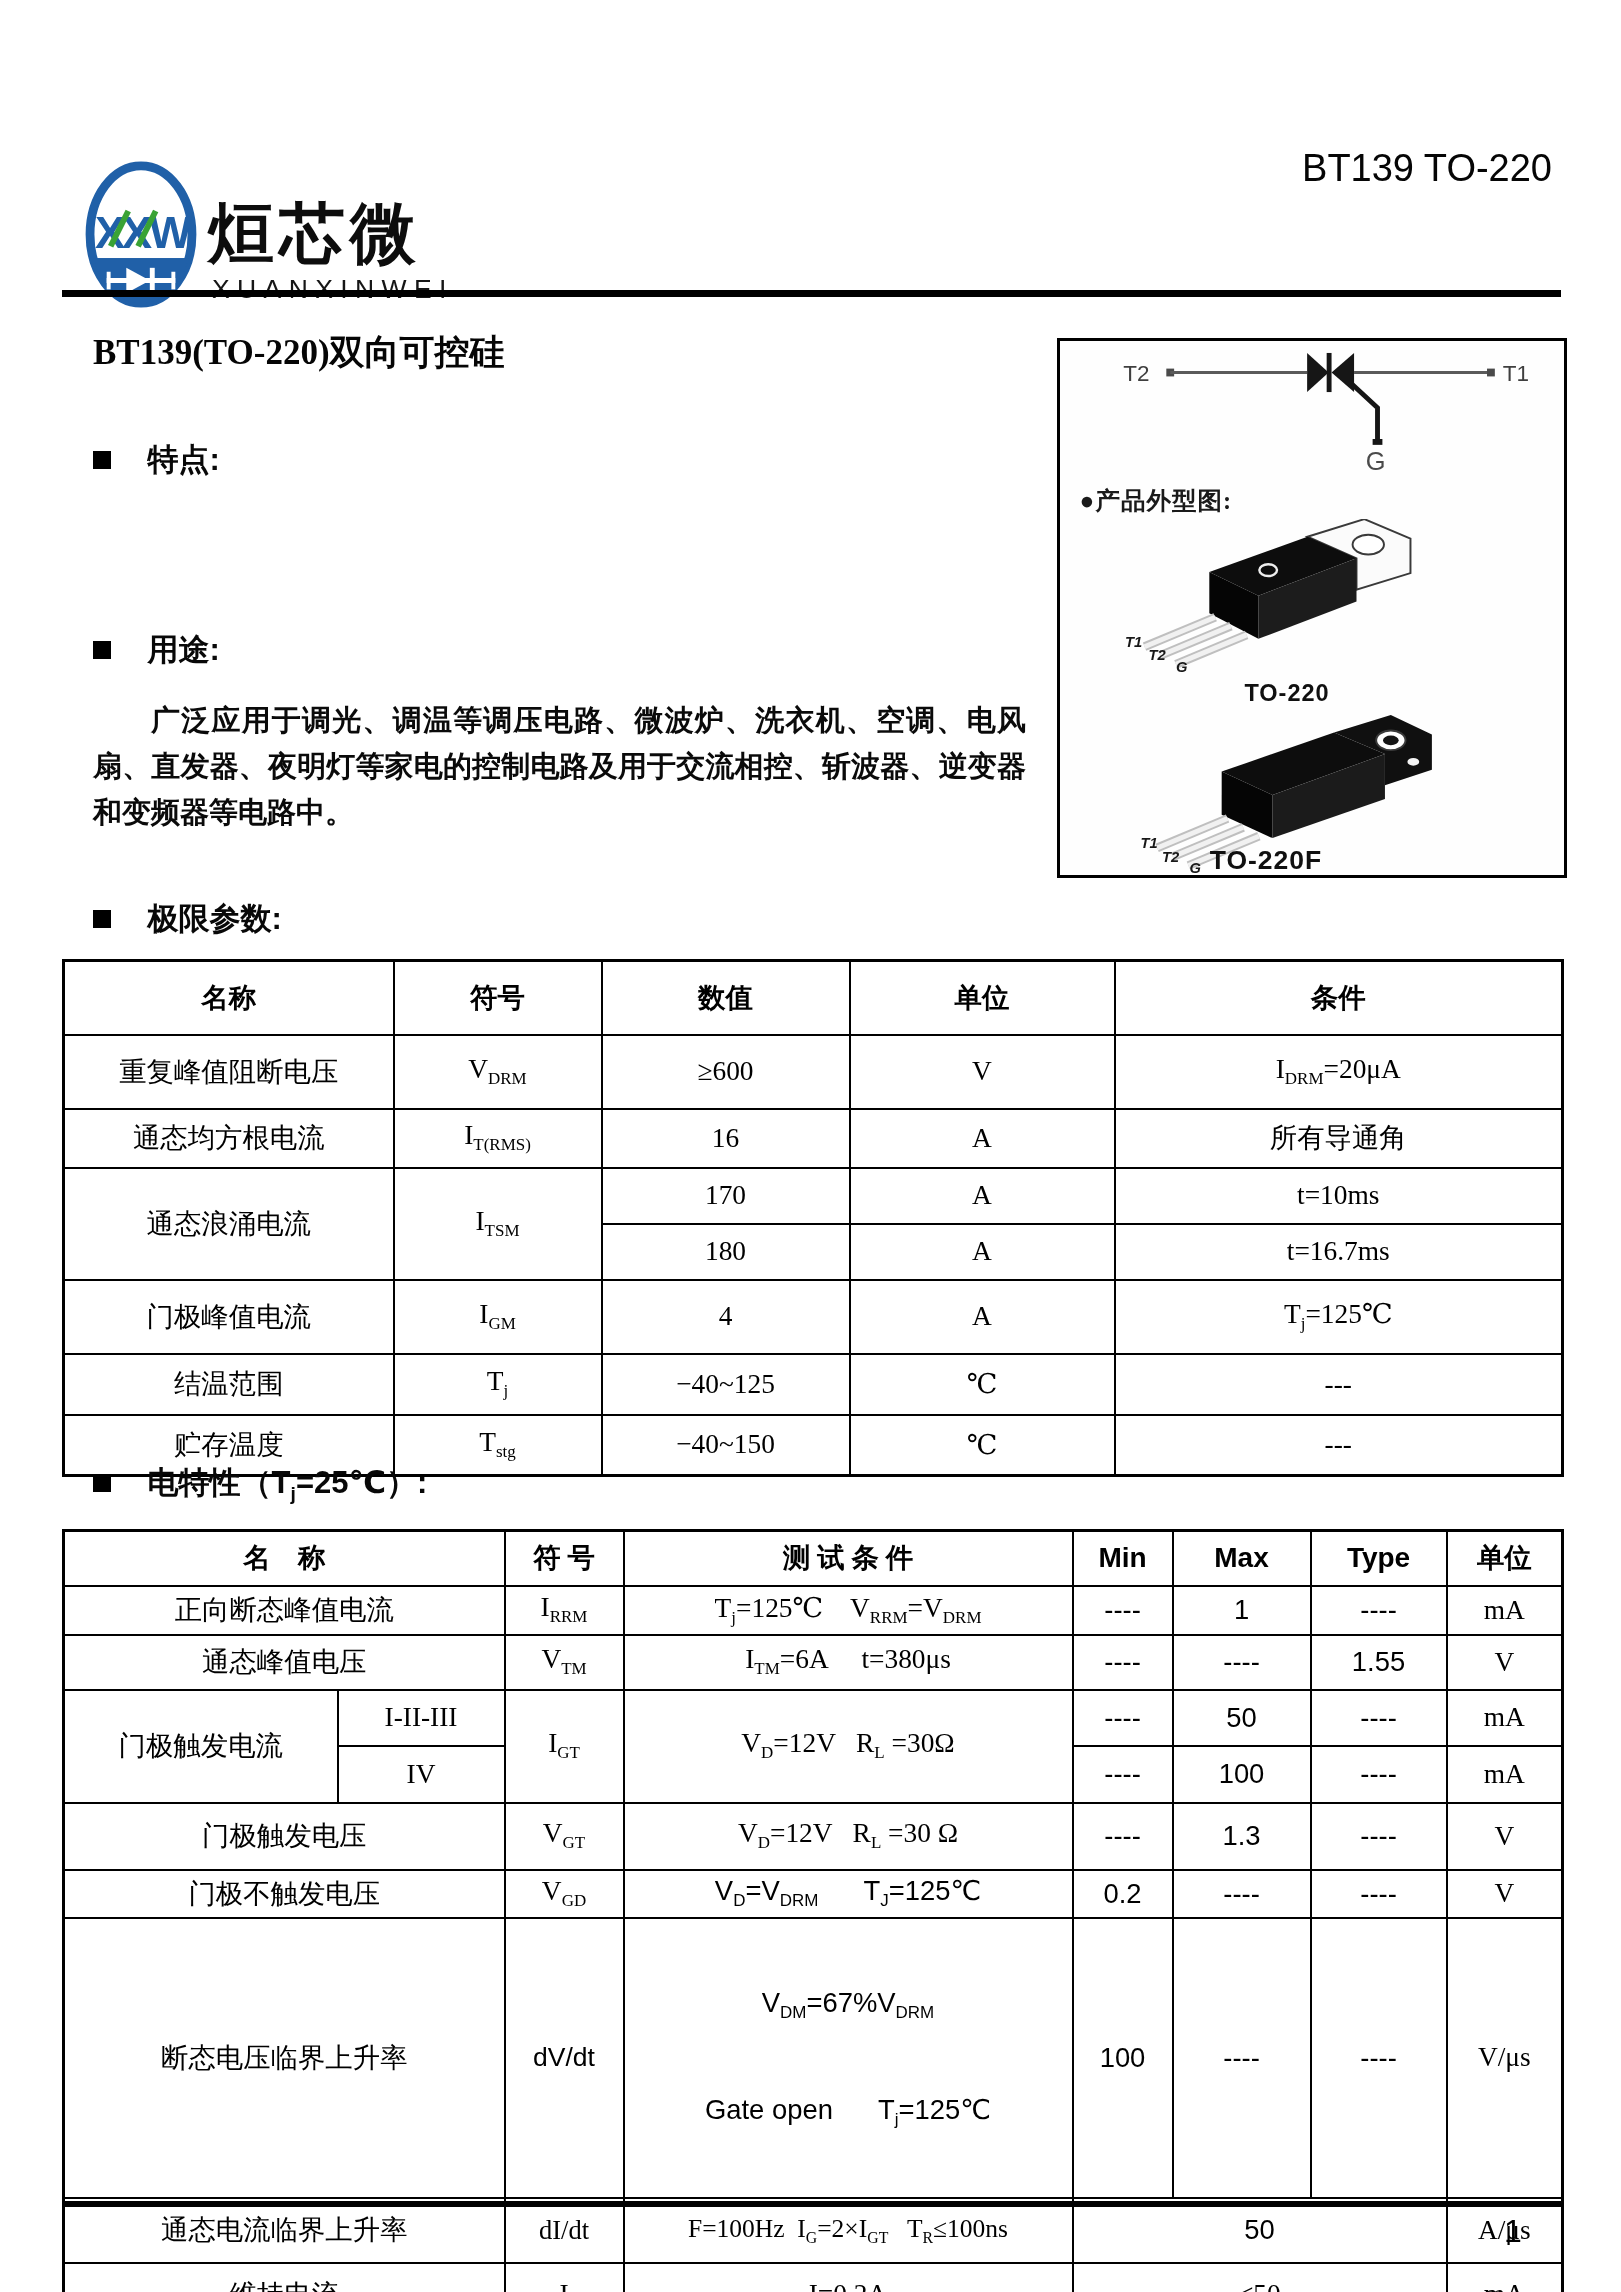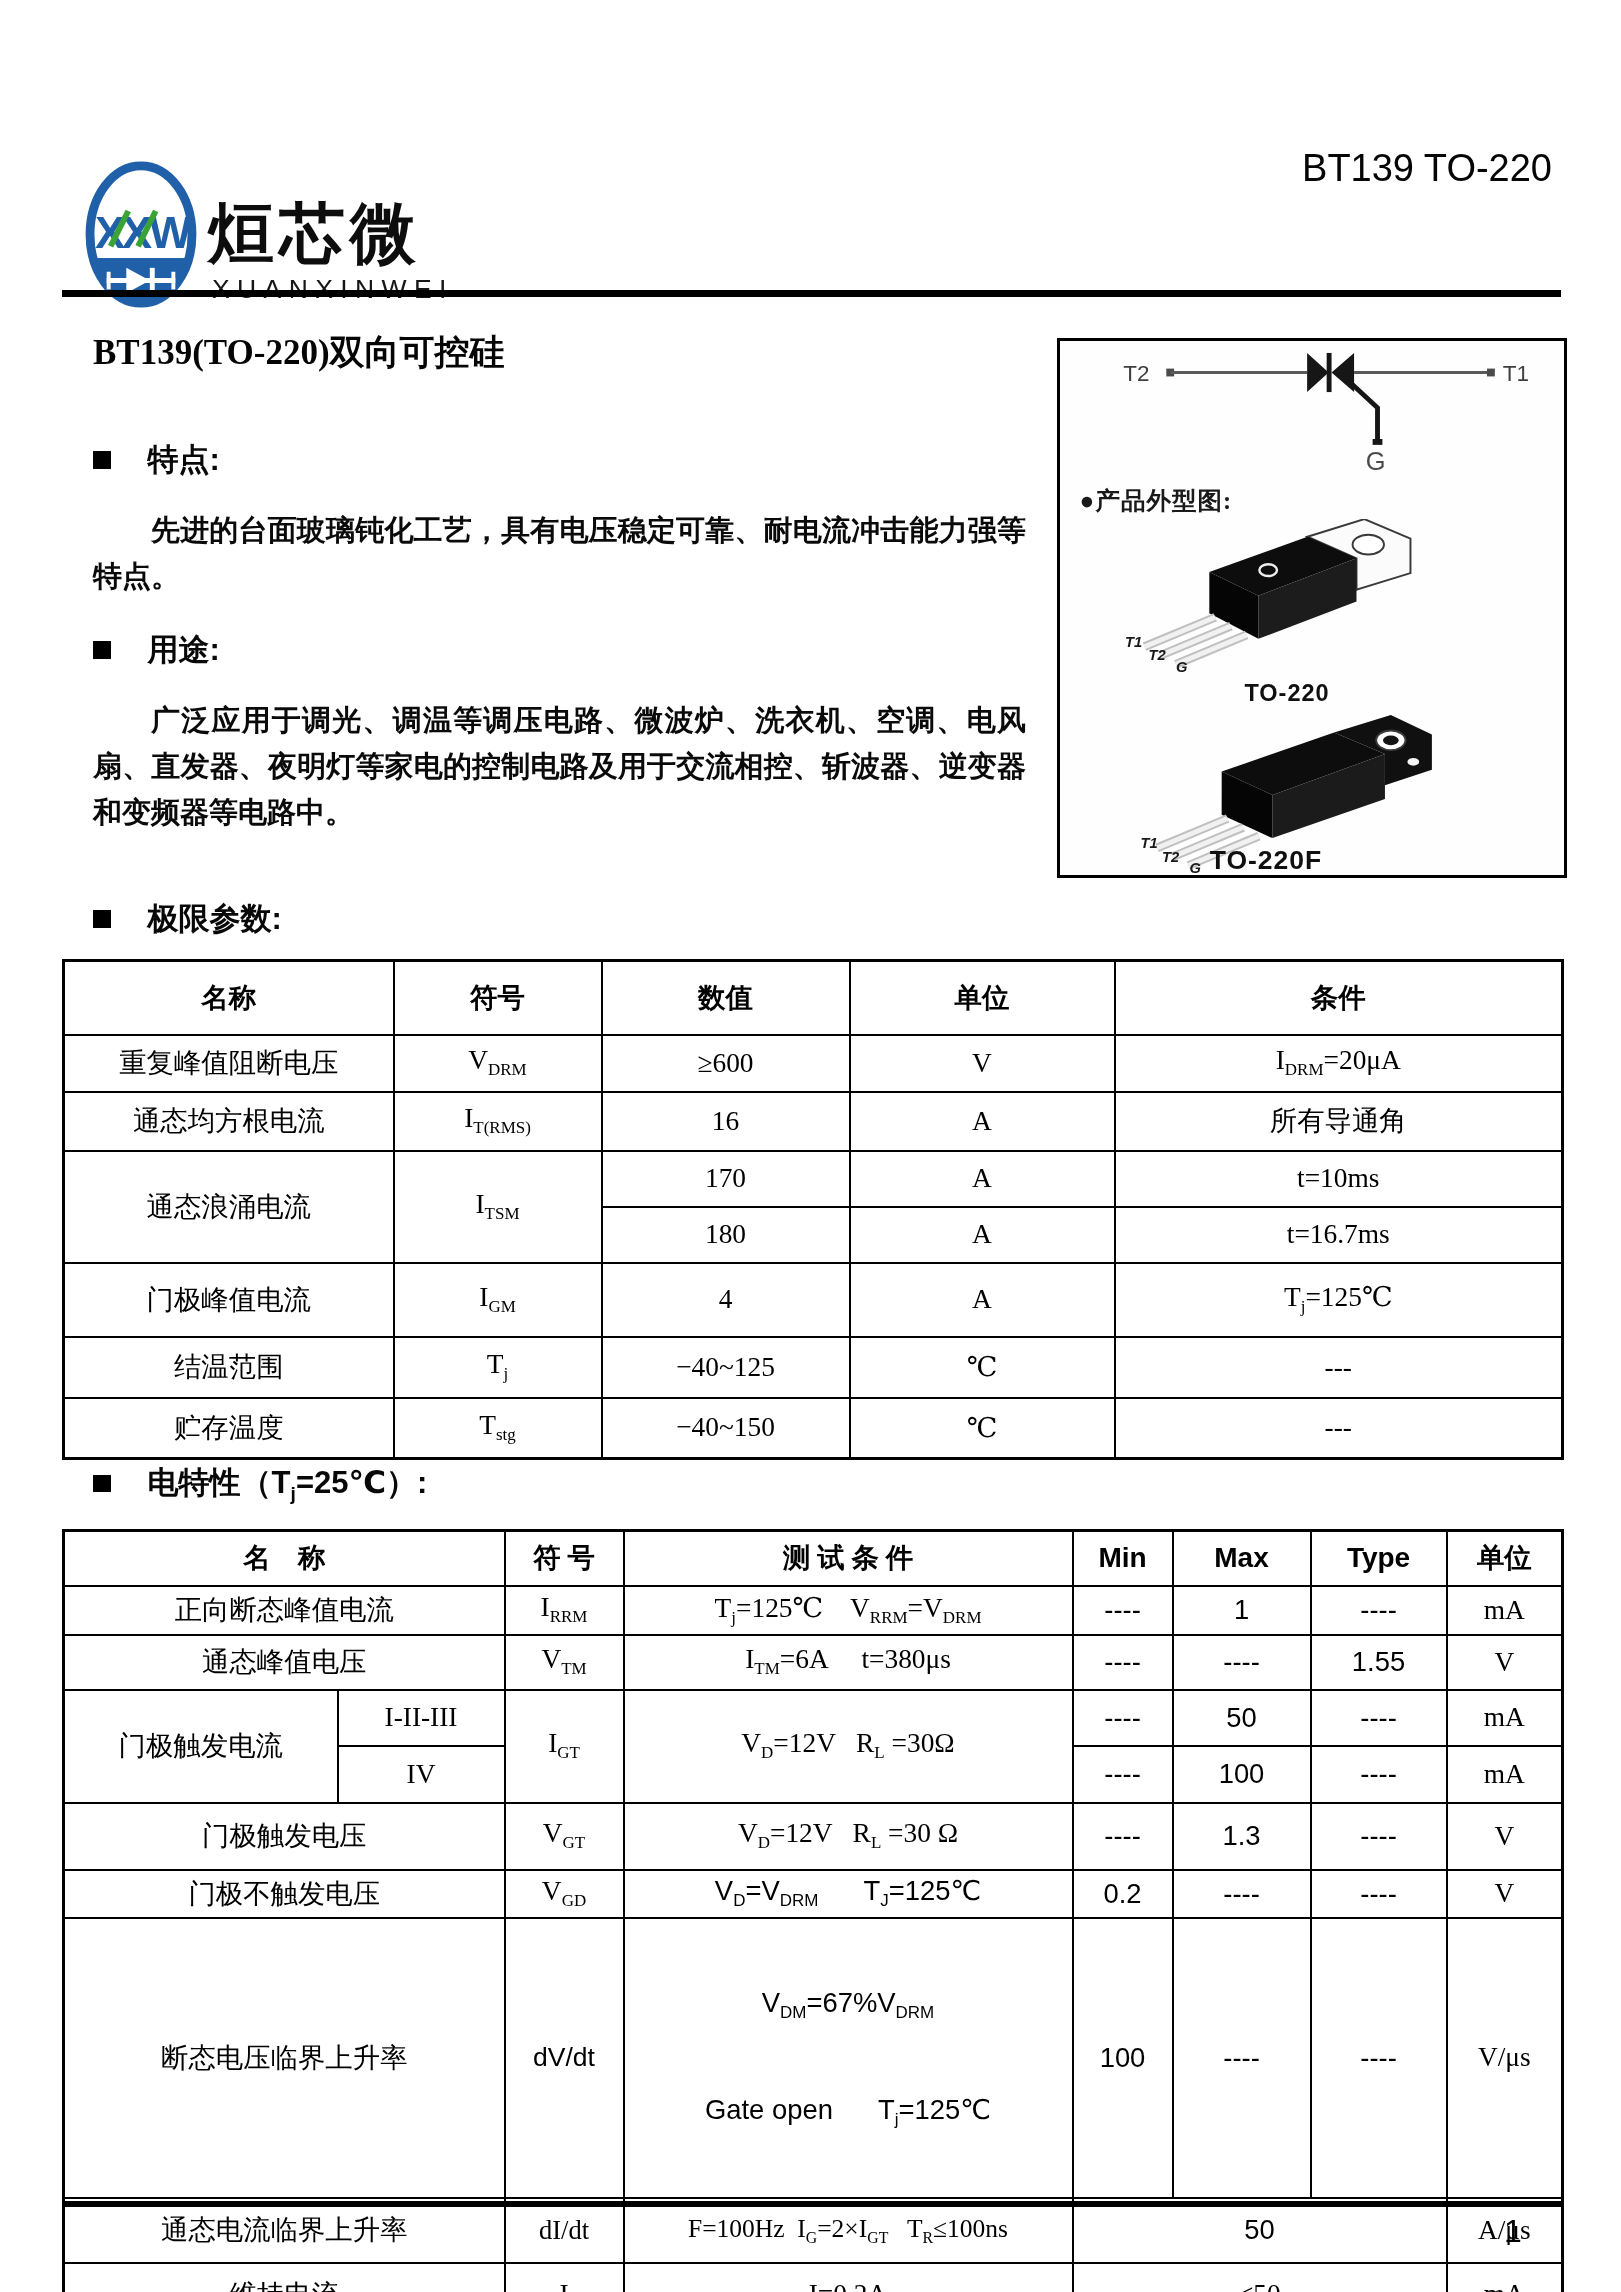--- a/index.html
+++ b/index.html
@@ -80,21 +80,20 @@
   <div class="brand-en">XUANXINWEI</div>
   <div class="part-number">BT139 TO-220</div>
   <div class="rule-top"></div>
 
   <div class="doc-title">BT139(TO-220)双向可控硅</div>
 
   <div class="sec" style="left:93px;top:439px;">
     <span class="bullet"></span>
     <span class="sec-label">特点:</span>
   </div>
-  <div class="para" style="top:508px;">先进的台面玻璃钝化工艺，具有电压稳定可靠、耐电流冲击能力强等特点。</div>
 
   <div class="sec" style="left:93px;top:629px;">
     <span class="bullet"></span>
     <span class="sec-label">用途:</span>
   </div>
   <div class="para" style="top:698px;">广泛应用于调光、调温等调压电路、微波炉、洗衣机、空调、电风扇、直发器、夜明灯等家电的控制电路及用于交流相控、斩波器、逆变器和变频器等电路中。</div>
 
   <div class="sec" style="left:93px;top:898px;">
     <span class="bullet"></span>
     <span class="sec-label">极限参数:</span>
@@ -171,21 +170,21 @@
         <col style="width:448px">
       </colgroup>
     <tbody>
         <tr style="height:74px">
       <th>名称</th>
       <th>符号</th>
       <th>数值</th>
       <th>单位</th>
       <th>条件</th>
     </tr>
-    <tr style="height:57px">
+    <tr style="height:74px">
       <td class="name">重复峰值阻断电压</td>
       <td class="sym">V<sub>DRM</sub></td>
       <td>≥600</td>
       <td>V</td>
       <td class="cond">I<sub>DRM</sub>=20μA</td>
     </tr>
     <tr style="height:59px">
       <td class="name">通态均方根电流</td>
       <td class="sym">I<sub>T(RMS)</sub></td>
       <td>16</td>

